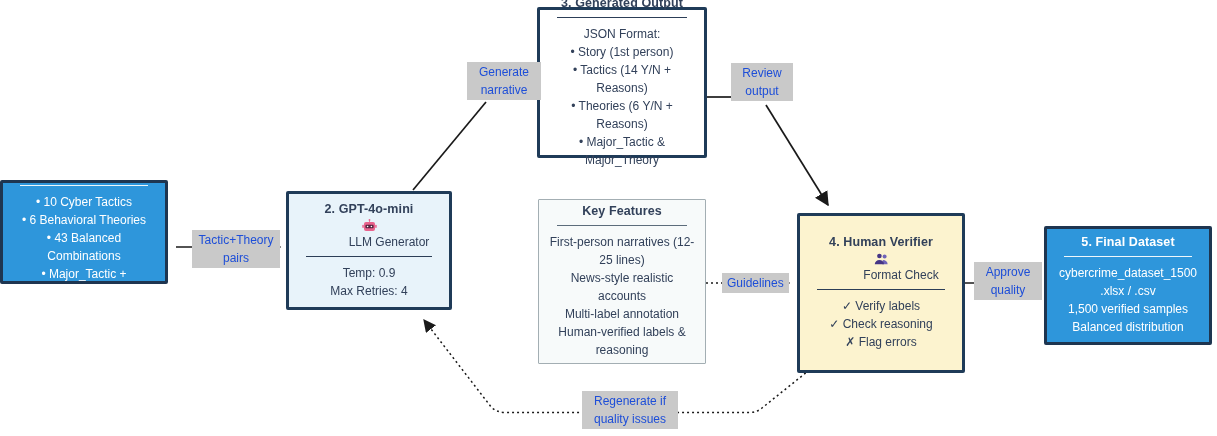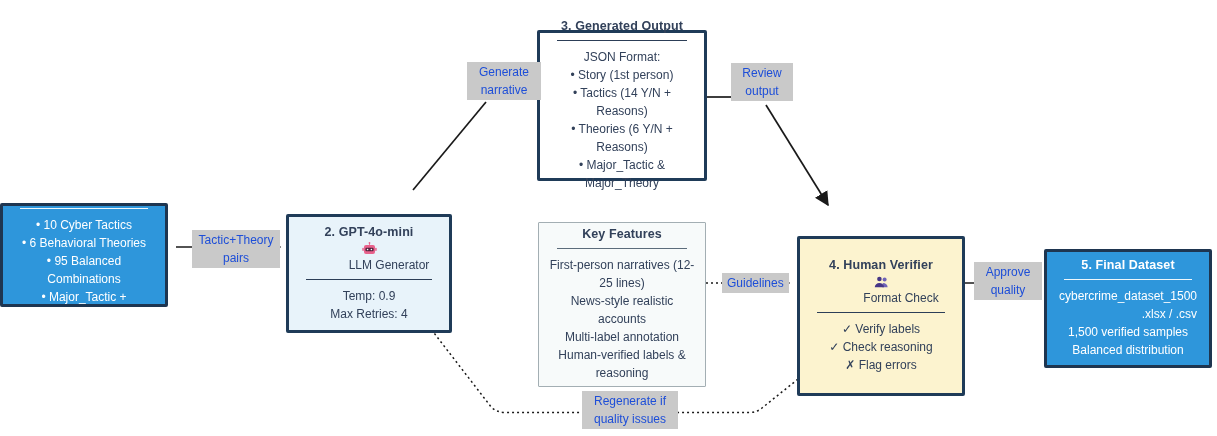--- a/index.html
+++ b/index.html
@@ -5,21 +5,21 @@
   html,body{margin:0;padding:0;background:#fff;}
   .canvas{
     position:relative;width:1217px;height:436px;background:#ffffff;
     font-family:"Liberation Sans",sans-serif;color:#32415a;overflow:hidden;
   }
   .edges{position:absolute;left:0;top:0;z-index:1;pointer-events:none;}
   .node{
     position:absolute;z-index:2;box-sizing:border-box;
     border:3px solid #1f3b58;border-radius:2px;
     display:flex;flex-direction:column;align-items:center;justify-content:center;
-    text-align:center;padding:4px 6px;margin-top:23px;
+    text-align:center;padding:4px 6px;
   }
   .node .title{font-weight:bold;font-size:12.5px;letter-spacing:.1px;}
   .node .divider{width:85%;border-top:1.6px solid #2c3e57;margin:7px 0;}
   .node .sub{font-size:12px;margin-top:1px;padding-left:40px;}
   .node .item{font-size:12px;line-height:1.5;white-space:pre-line;}
   .node .icon-wrap{height:15px;margin:2px 0 1px 0;display:flex;align-items:center;}
   .blue{background:#2e96db;color:#ffffff;border-color:#1e3550;}
   .blue .divider{border-top-color:rgba(255,255,255,.92);}
   .lightblue{background:#e8f3fa;}
   .white{background:#ffffff;}
@@ -51,21 +51,21 @@
     <line x1="706" y1="283" x2="789" y2="283" stroke="#1a1a1a" stroke-width="1.5" stroke-dasharray="2 3" marker-end="url(#arr)"></line>
     <line x1="965" y1="283" x2="1036" y2="283" stroke="#1a1a1a" stroke-width="1.7" marker-end="url(#arr)"></line>
     <path d="M833,351 L762,408 Q757,412.5 749,412.5 L506,412.5 Q495,412.5 490,405.5 L424,320" fill="none" stroke="#1a1a1a" stroke-width="1.5" stroke-dasharray="2 3" marker-end="url(#arr)"></path>
   </svg>
 
   <div class="node blue" style="left:0;top:180px;width:168px;height:104px;">
     <div class="title">1. Input Configuration</div>
     <div class="divider"></div>
     <div class="item">• 10 Cyber Tactics</div>
     <div class="item">• 6 Behavioral Theories</div>
-    <div class="item">• 95 Balanced Combinations</div>
+    <div class="item">• 43 Balanced Combinations</div>
     <div class="item">• Major_Tactic +
 Major_Theory</div>
   </div>
 
   <div class="node lightblue" style="left:286px;top:191px;width:166px;height:119px;">
     <div class="title">2. GPT-4o-mini</div>
     <div class="icon-wrap">
       <svg width="15" height="13" viewBox="0 0 15 13">
         <circle cx="7.5" cy="1" r="0.9" fill="#e8628c"></circle>
         <rect x="7.1" y="1" width="0.8" height="2" fill="#e8628c"></rect>
@@ -116,21 +116,21 @@
         <path d="M0.8 11.2c0-2.7 2.1-4.3 4.6-4.3s4.6 1.6 4.6 4.3z" fill="#453586"></path>
       </svg>
     </div>
     <div class="sub">Format Check</div>
     <div class="divider"></div>
     <div class="item">✓ Verify labels</div>
     <div class="item">✓ Check reasoning</div>
     <div class="item">✗ Flag errors</div>
   </div>
 
-  <div class="node blue" style="left:1044px;top:226px;width:168px;height:119px;text-align:right;">
+  <div class="node blue" style="left:1044px;top:226px;width:168px;height:119px;">
     <div class="title">5. Final Dataset</div>
     <div class="divider"></div>
     <div class="item">cybercrime_dataset_1500
 .xlsx / .csv</div>
     <div class="item">1,500 verified samples</div>
     <div class="item">Balanced distribution</div>
   </div>
 
   <div class="elabel" style="left:192px;top:230px;width:78px;">Tactic+Theory
 pairs</div>

